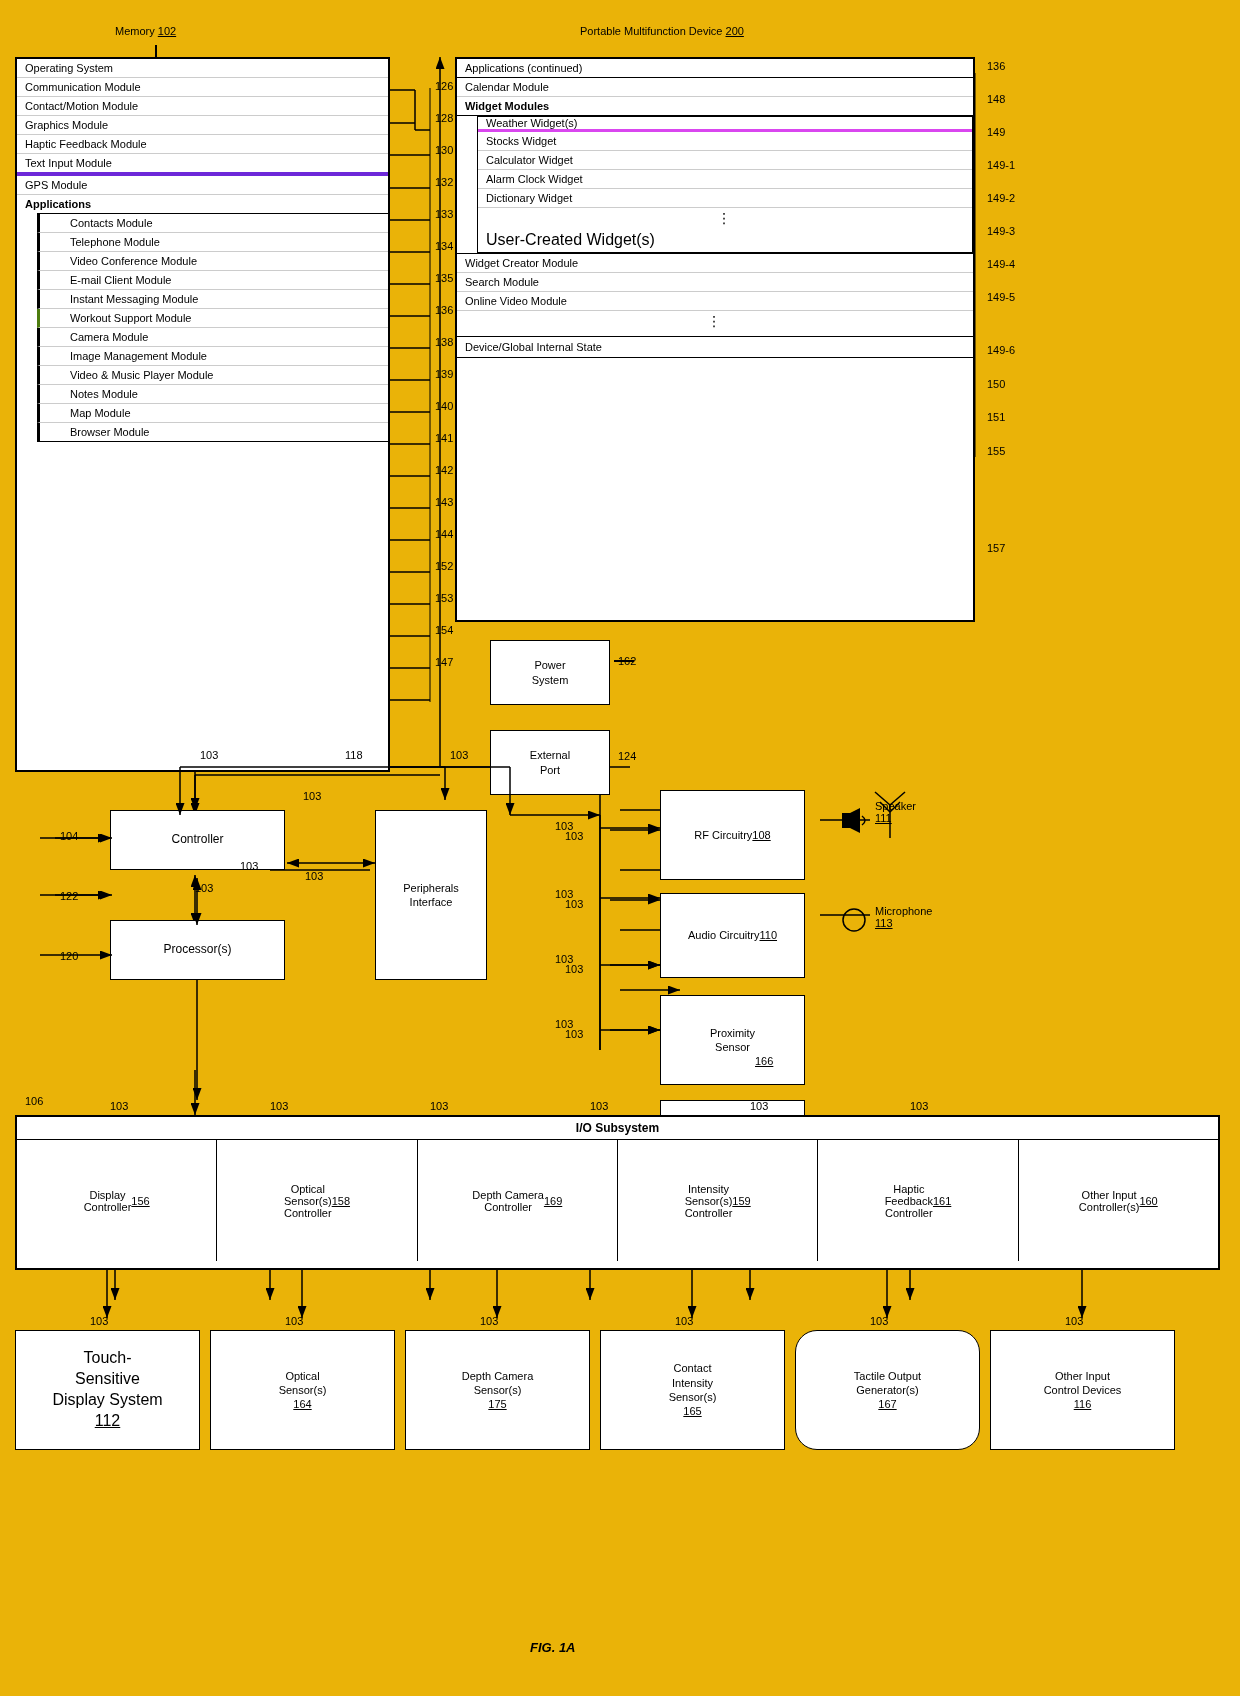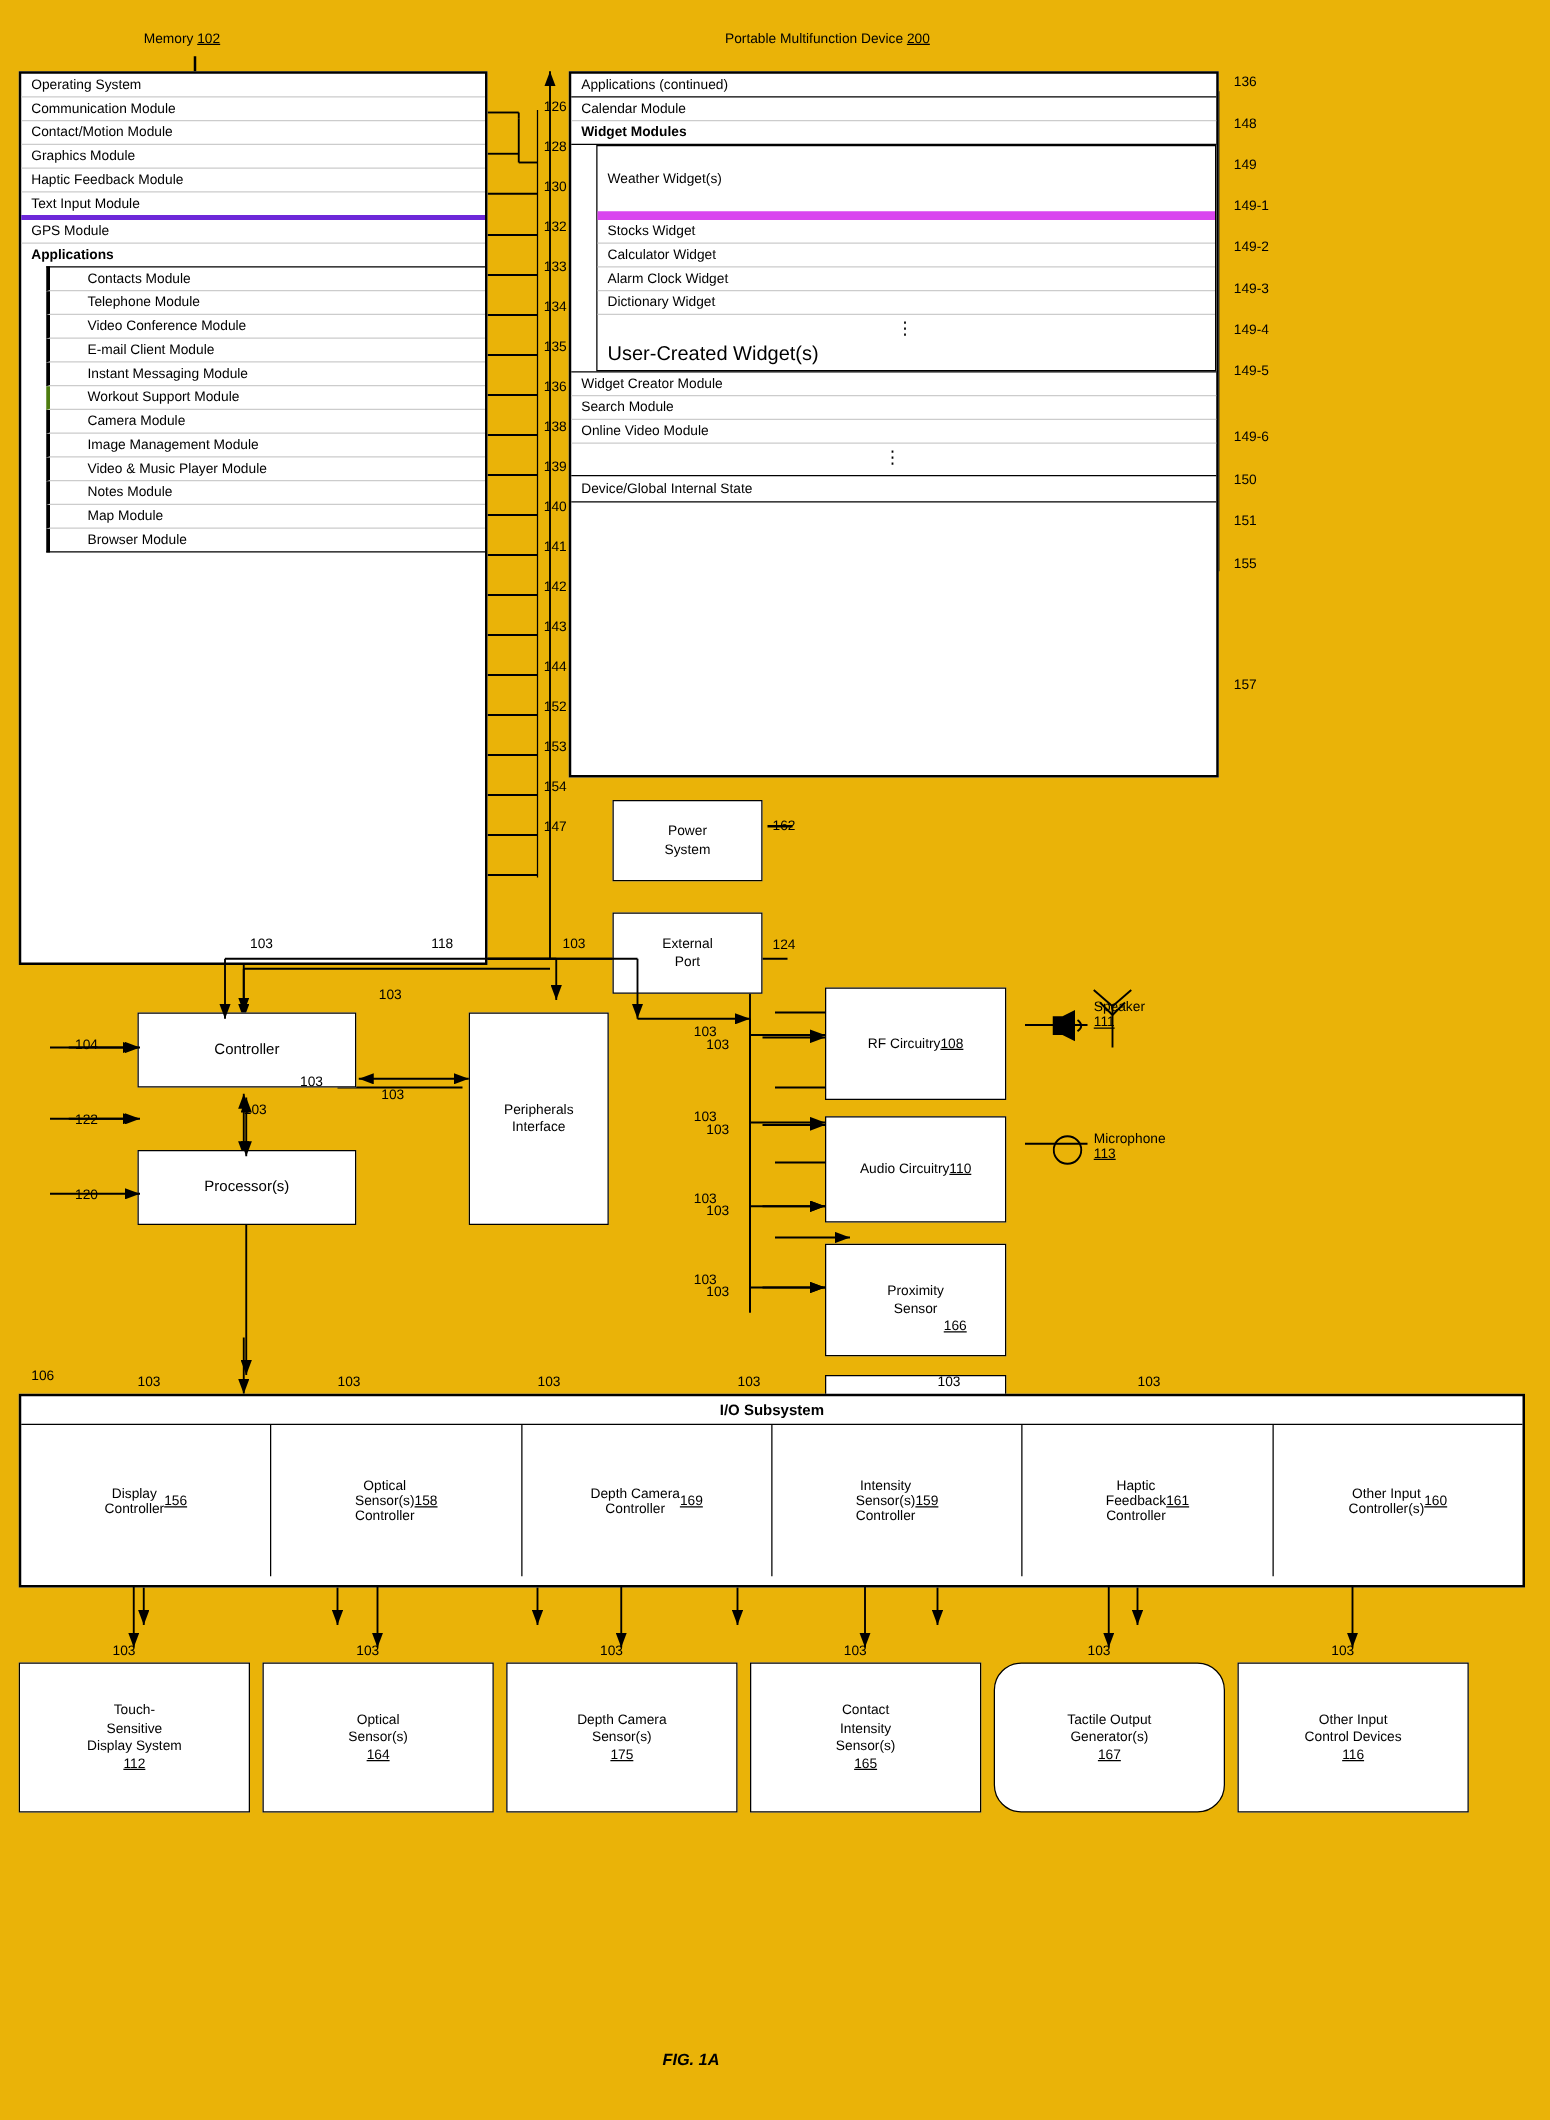--- a/index.html
+++ b/index.html
@@ -263,21 +263,21 @@
 
   <div style="position:absolute; left:455px; top:57px; width:520px; height:565px; border:2px solid #000; background:#fff;">
 
     <div style="padding:3px 8px; font-size:11px; border-bottom:1px solid #000;">Applications (continued)</div>
 
     <div style="padding:3px 8px; font-size:11px; border-bottom:1px solid #ccc;">Calendar Module</div>
 
     <div style="padding:3px 8px; font-size:11px; border-bottom:1px solid #000; font-weight:bold;">Widget Modules</div>
 
     <div style="margin-left:20px; border:1.5px solid #000; background:#fff;">
-      <div style="padding:20px 8px; border-bottom:7px solid #d946ef; font-size:11px;">Weather Widget(s)</div>
+      <div style="padding:0 8px; border-bottom:3px solid #d946ef; font-size:11px;">Weather Widget(s)</div>
       <div style="padding:3px 8px; border-bottom:1px solid #ccc; font-size:11px;">Stocks Widget</div>
       <div style="padding:3px 8px; border-bottom:1px solid #ccc; font-size:11px;">Calculator Widget</div>
       <div style="padding:3px 8px; border-bottom:1px solid #ccc; font-size:11px;">Alarm Clock Widget</div>
       <div style="padding:3px 8px; border-bottom:1px solid #ccc; font-size:11px;">Dictionary Widget</div>
 
       <div style="padding:2px 8px; font-size:14px; text-align:center; letter-spacing:2px;">⋮</div>
       <div style="padding:3px 8px; font-size:16px;">User-Created Widget(s)</div>
     </div>
 
     <div style="padding:3px 8px; font-size:11px; border-top:1px solid #000; border-bottom:1px solid #ccc;">Widget Creator Module</div>
@@ -404,21 +404,21 @@
     </div>
   </div>
 
   <div class="label" style="left:110px; top:1100px;">103</div>
   <div class="label" style="left:270px; top:1100px;">103</div>
   <div class="label" style="left:430px; top:1100px;">103</div>
   <div class="label" style="left:590px; top:1100px;">103</div>
   <div class="label" style="left:750px; top:1100px;">103</div>
   <div class="label" style="left:910px; top:1100px;">103</div>
 
-  <div class="component-box" style="left:15px; top:1330px; width:185px; height:120px; font-size:11px; flex-direction:column;">
+  <div class="component-box" style="left:15px; top:1330px; width:185px; height:120px; font-size:16px; flex-direction:column;">
     Touch-<br>Sensitive<br>Display System<br><span class="underline">112</span>
   </div>
 
   <div class="component-box" style="left:210px; top:1330px; width:185px; height:120px; font-size:11px; flex-direction:column;">
     Optical<br>Sensor(s)<br><span class="underline">164</span>
   </div>
 
   <div class="component-box" style="left:405px; top:1330px; width:185px; height:120px; font-size:11px; flex-direction:column;">
     Depth Camera<br>Sensor(s)<br><span class="underline">175</span>
   </div>

